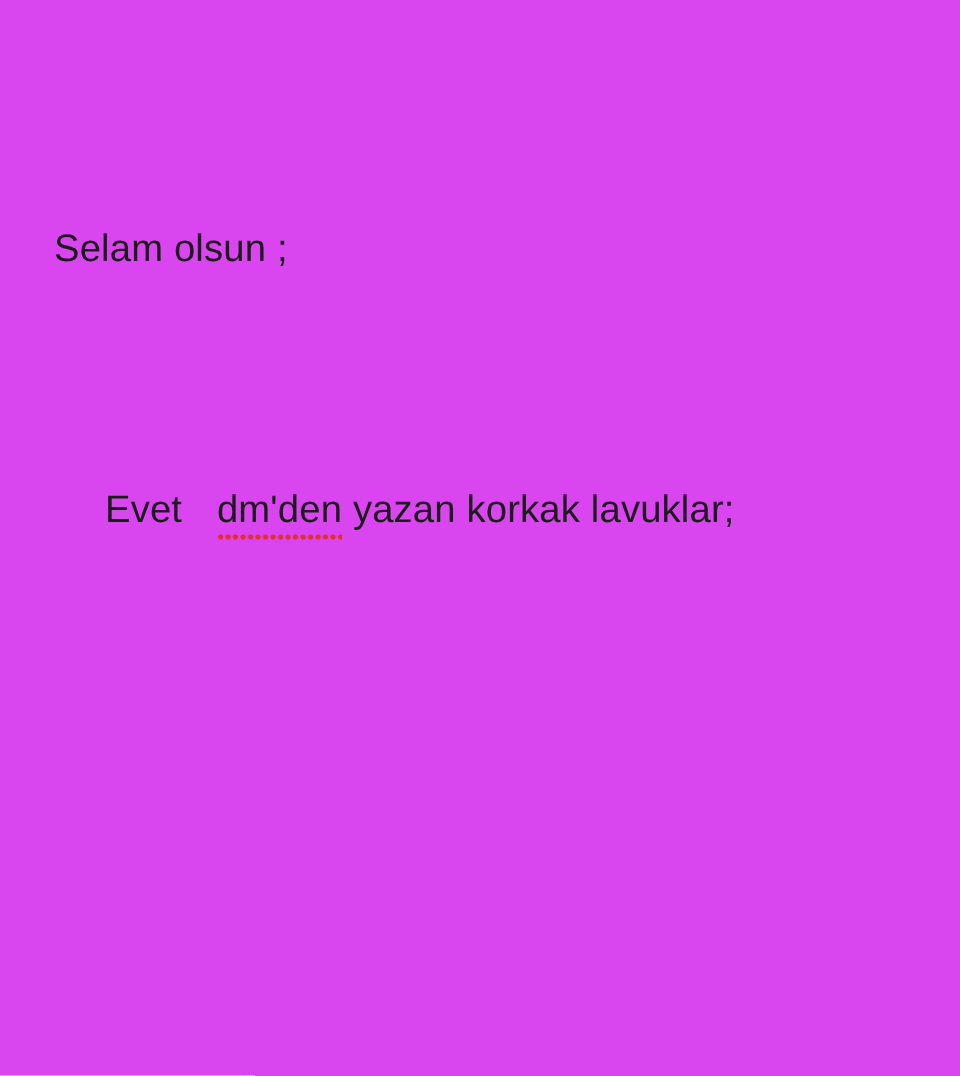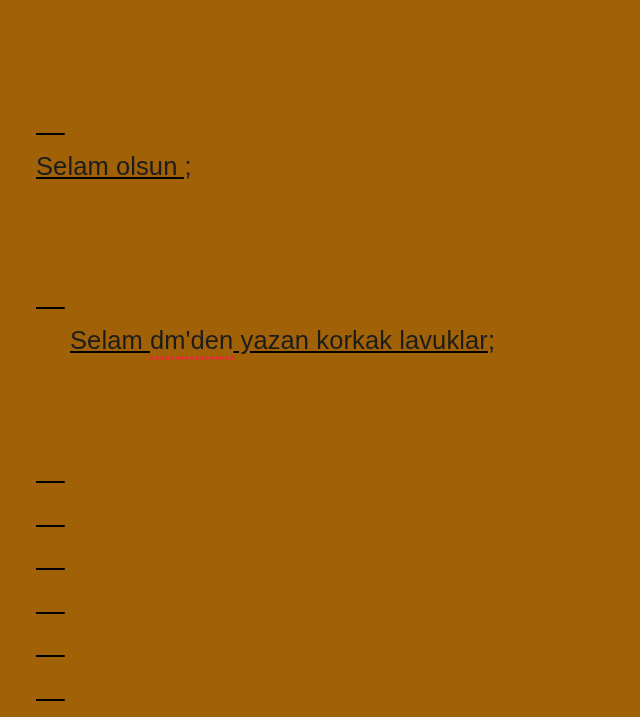--- a/index.html
+++ b/index.html
@@ -10,24 +10,23 @@
   body {
     width: 640px;
     height: 717px;
     overflow: hidden;
     font-family: "Liberation Sans", sans-serif;
   }
   .page {
     position: relative;
     width: 640px;
     height: 717px;
-    background: #a16207;
+    background: #d946ef;
     box-sizing: border-box;
     padding: 14px 24px 0 36px;
-    text-decoration: underline;
   }
   .note-body {
     color: #1c1c1c;
     font-size: 25.5px;
     line-height: 43.5px;
     letter-spacing: 0.1px;
     font-weight: 400;
     white-space: pre-wrap;
     word-wrap: break-word;
   }
@@ -35,20 +34,21 @@
     display: block;
     white-space: pre;
   }
   .indent {
     display: inline-block;
     width: 34px;
   }
   .spellerror {
     position: relative;
     display: inline-block;
+    margin-left: 16px;
   }
   .spellerror::after {
     content: "";
     position: absolute;
     left: 0;
     right: 0;
     bottom: 2px;
     height: 4px;
     background-image: radial-gradient(circle at 2px 2px, #e03030 1.6px, rgba(0,0,0,0) 1.9px);
     background-size: 5px 5px;
@@ -56,21 +56,21 @@
   }
 </style>
 </head>
 <body>
 
 <div class="page">
   <div class="note-body">
 
     <span class="line">Selam olsun ;</span>
 
-    <span class="line"><span class="indent"></span><span>Selam </span><span class="spellerror">dm'den</span><span> yazan korkak lavuklar;</span></span>
+    <span class="line"><span class="indent"></span><span>Evet </span><span class="spellerror">dm'den</span><span> yazan korkak lavuklar;</span></span>
 
     
     
     
     
     
     
     
     
     

